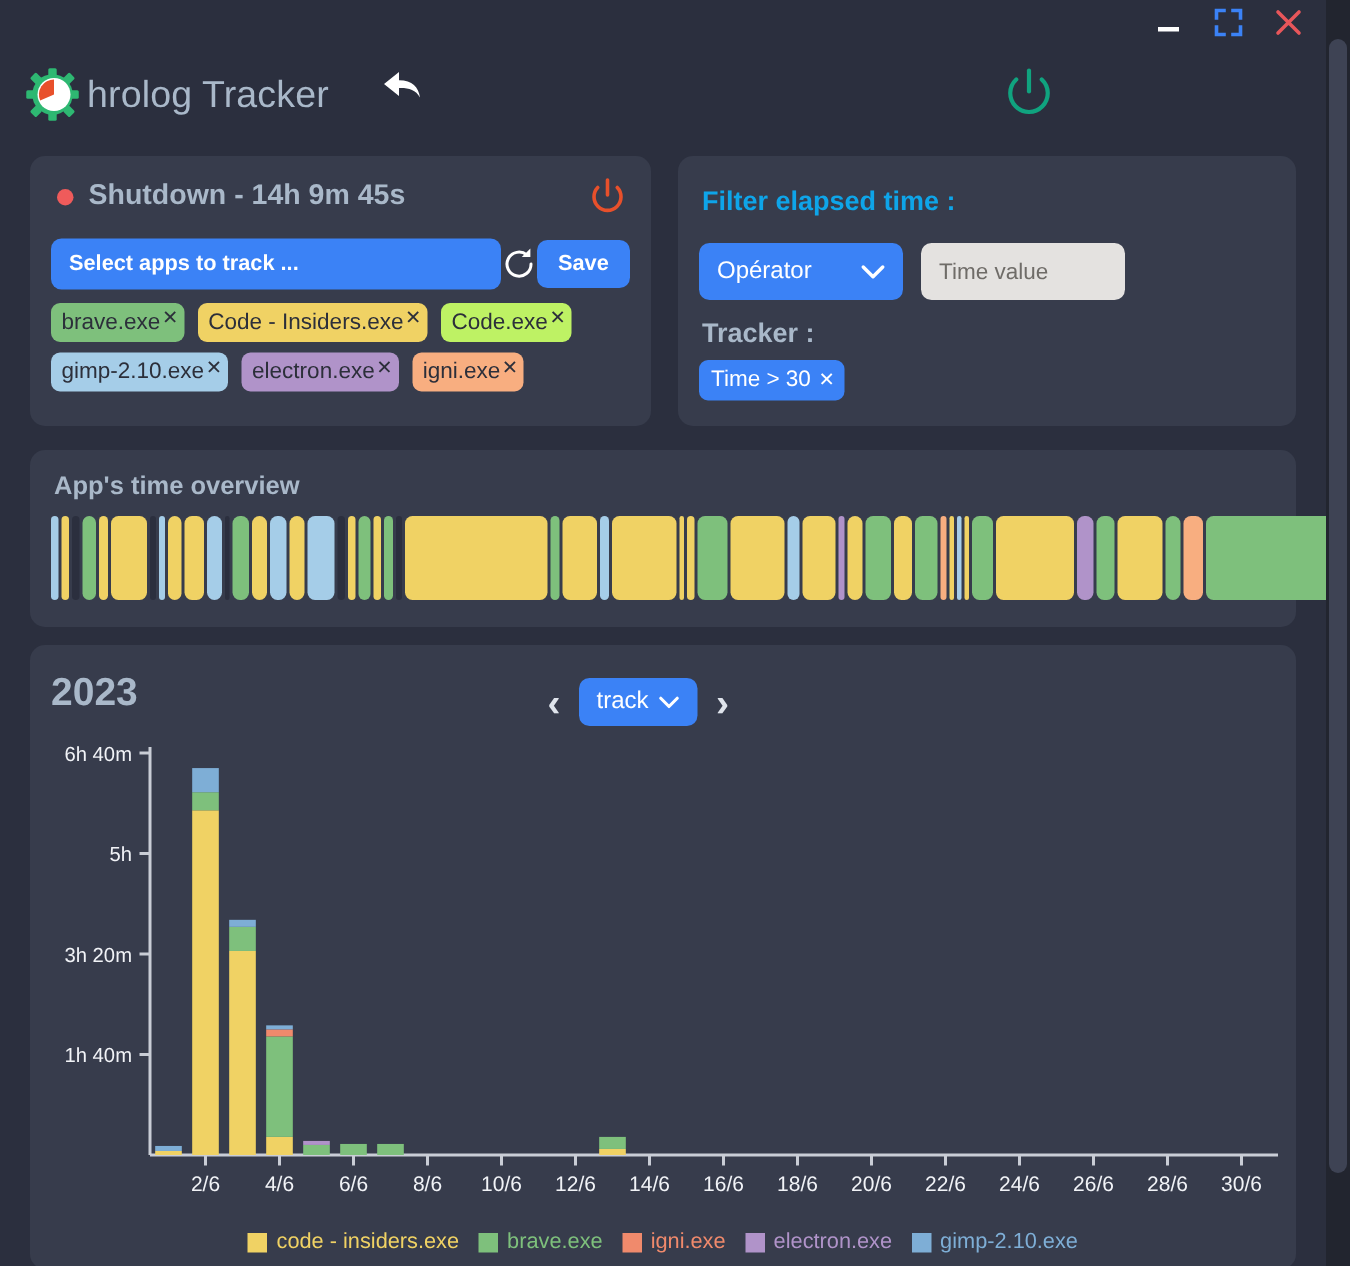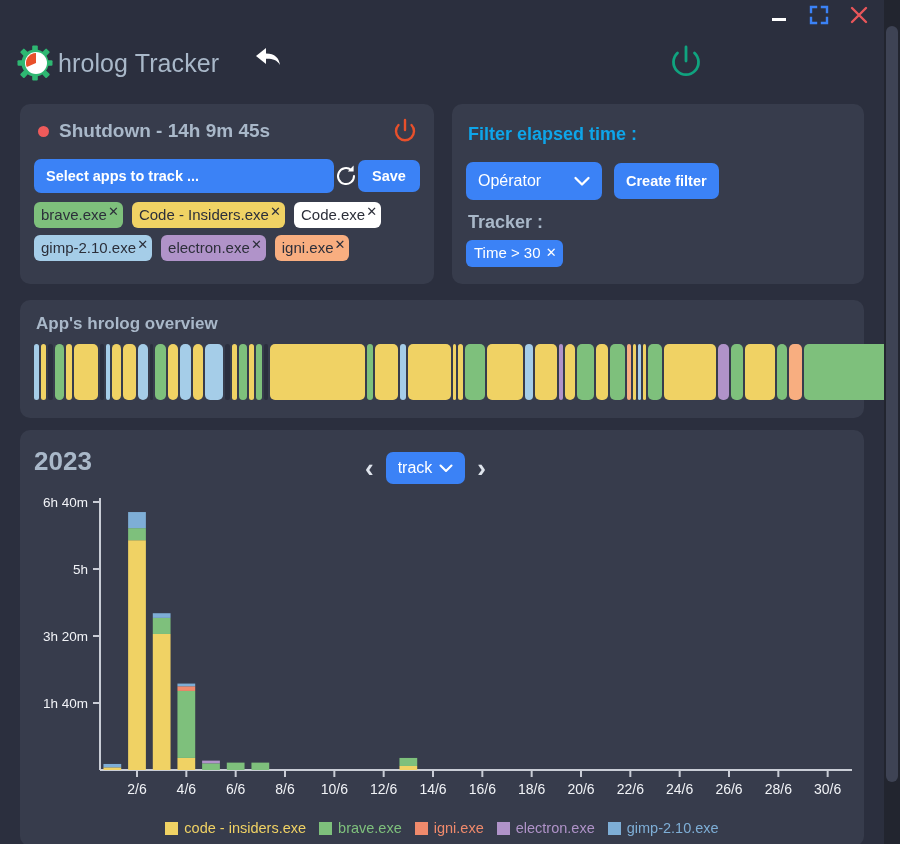--- a/index.html
+++ b/index.html
@@ -213,21 +213,21 @@
 
     <div class="chips">
       <span class="chip" style="background:#7ec07c">
         <span>brave.exe</span>
         <span class="x">✕</span>
       </span>
       <span class="chip" style="background:#f0d264">
         <span>Code - Insiders.exe</span>
         <span class="x">✕</span>
       </span>
-      <span class="chip" style="background:#ffffff">
+      <span class="chip" style="background:#bef264">
         <span>Code.exe</span>
         <span class="x">✕</span>
       </span>
       <span class="chip" style="background:#a5cde8">
         <span>gimp-2.10.exe</span>
         <span class="x">✕</span>
       </span>
       <span class="chip" style="background:#b093c9">
         <span>electron.exe</span>
         <span class="x">✕</span>
@@ -241,33 +241,33 @@
 
   <div class="card card-filter">
     <div class="filter-title">Filter elapsed time :</div>
     <div class="filter-row">
       <div class="operator-select">
         <span>Opérator</span>
         <svg width="16" height="11" viewBox="0 0 16 11">
           <path d="M1.5 2 L8 8.5 L14.5 2" fill="none" stroke="#ffffff" stroke-width="2.3" stroke-linecap="round" stroke-linejoin="round"></path>
         </svg>
       </div>
-      <button class="create-filter">Create filter</button>
+      <input class="time-value" type="text" placeholder="Time value" style="">
     </div>
     <div class="filters-label">Tracker :</div>
     <div class="filter-chips">
       <span class="filter-chip">
         <span>Time &gt; 30</span>
         <span class="x">✕</span>
       </span>
     </div>
   </div>
 
   <div class="card card-overview">
-    <div class="overview-title">App's hrolog overview</div>
+    <div class="overview-title">App's time overview</div>
     <div class="overview-strip" id="overview-strip">
         <div class="seg" style="width: 0.594%; background: rgb(165, 205, 232);"></div>
         <div class="seg" style="width: 0.594%; background: rgb(240, 210, 100);"></div>
         <div class="seg" style="width: 0.594%; background: rgb(43, 47, 62);"></div>
         <div class="seg" style="width: 1.189%; background: rgb(126, 192, 124);"></div>
         <div class="seg" style="width: 0.743%; background: rgb(240, 210, 100);"></div>
         <div class="seg" style="width: 2.823%; background: rgb(240, 210, 100);"></div>
         <div class="seg" style="width: 0.594%; background: rgb(43, 47, 62);"></div>
         <div class="seg" style="width: 0.446%; background: rgb(165, 205, 232);"></div>
         <div class="seg" style="width: 1.04%; background: rgb(240, 210, 100);"></div>

